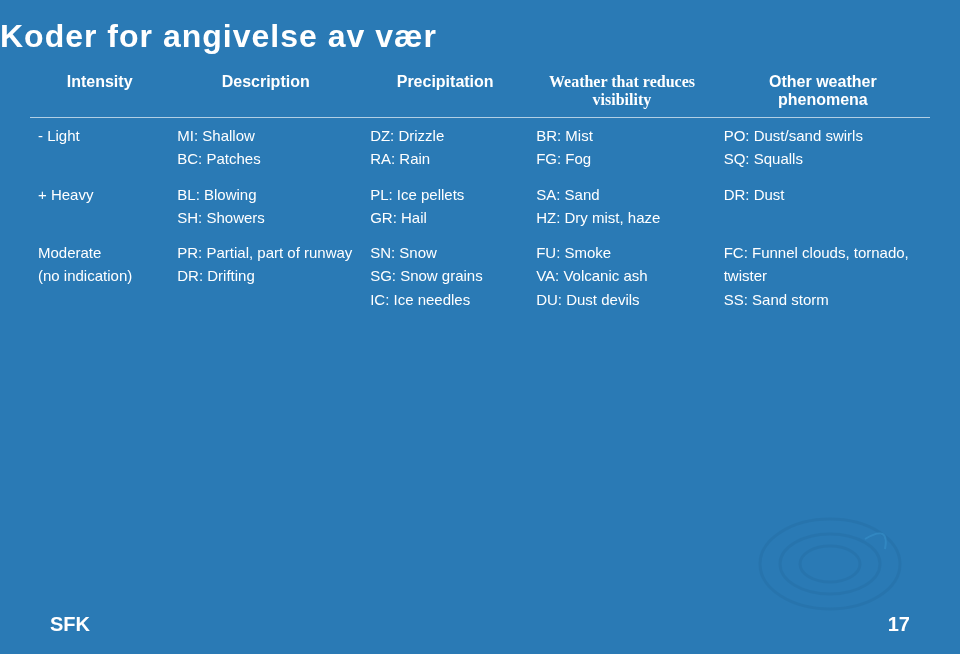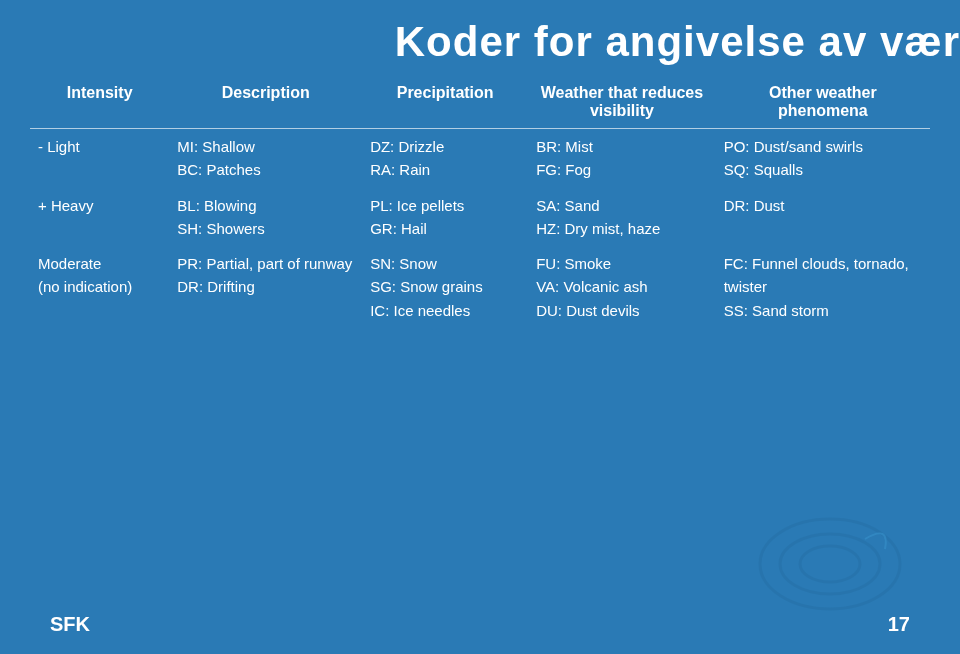--- a/index.html
+++ b/index.html
@@ -8,22 +8,22 @@
       width: 960px;
       height: 654px;
       background: #2a7ab5;
       font-family: Arial, sans-serif;
       color: white;
       overflow: hidden;
       position: relative;
     }
 
     .title {
-      text-align: right;
-      font-size: 42px;
+      text-align: left;
+      font-size: 32px;
       font-weight: bold;
       color: white;
       padding: 18px 0 14px 0;
       letter-spacing: 1px;
     }
 
     .table-area {
       padding: 0 30px;
     }
 
@@ -43,21 +43,21 @@
 
     tbody tr td {
       vertical-align: top;
       padding: 6px 8px;
       line-height: 1.55;
     }
 
     .col-intensity { width: 130px; margin-top: 38px; }
     .col-description { width: 180px; }
     .col-precipitation { width: 155px; }
-    .col-visibility { width: 175px; }
+    .col-visibility { width: 175px; font-family: Liberation Serif, serif; }
     .col-other { width: 200px; }
 
     
     .decorative-circles {
       position: absolute;
       bottom: 30px;
       right: 60px;
       width: 180px;
       height: 120px;
       opacity: 0.35;

